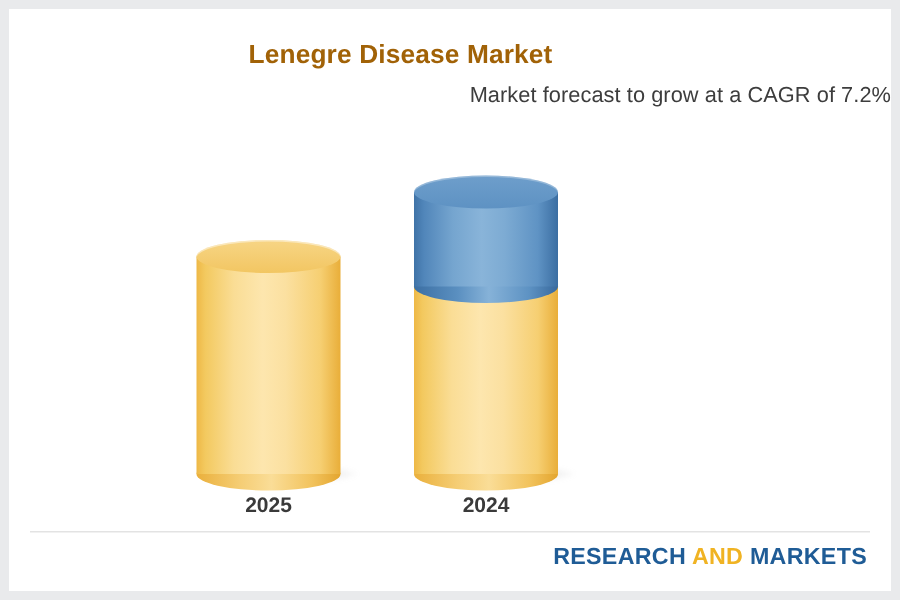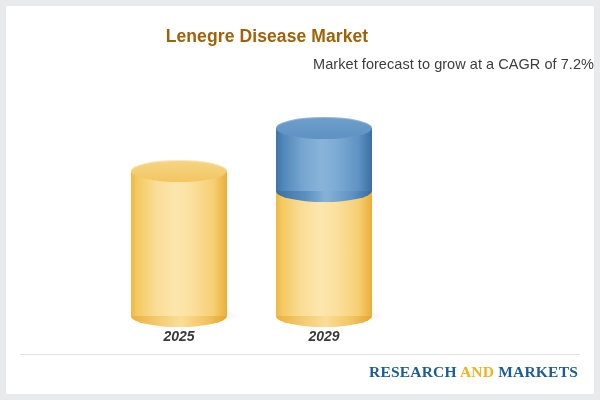--- a/index.html
+++ b/index.html
@@ -50,21 +50,20 @@
     letter-spacing: 0.05px;
   }
 
   
   #plot {
     position: absolute;
     left: 0;
     top: 0;
     width: 467px;
     height: 348px;
-    font-style: italic;
   }
 
   .bar-group {
     position: absolute;
     bottom: 0;
     width: 150px;
   }
   .bar-group.g0 { left: 98px; }
   .bar-group.g1 { left: 243px; }
 
@@ -174,21 +173,20 @@
     top: 362px;
     font-size: 11px;
     color: #909090;
     letter-spacing: 0.05px;
   }
   #logo {
     position: absolute;
     right: 16px;
     top: 357px;
     text-align: left;
-    font-family: Liberation Serif, serif;
   }
   #logo-wordmark {
     font-size: 15.5px;
     font-weight: bold;
     color: #1f5c96;
     letter-spacing: 0.2px;
     white-space: nowrap;
   }
   #logo-wordmark .and { color: #f0b323; }
   #logo-tagline {
@@ -237,21 +235,21 @@
           <div class="seg-body" style="height:125px;"></div>
         </div>
 
         <div class="seg blue" style="top:0; height:63px;">
           <div class="seg-cap bottom" style="top:52px;"></div>
           <div class="seg-body" style="height:63px;"></div>
           <div class="seg-cap top" style="top:-11px;"></div>
         </div>
       </div>
 
-      <div class="axis-label">2029</div>
+      <div class="axis-label">2024</div>
     </div>
 
   </div>
 
   <div id="footer-rule"></div>
 
 
   <div id="logo">
     <div id="logo-wordmark"><span>RESEARCH </span><span class="and">AND </span><span>MARKETS</span></div>
   </div>

